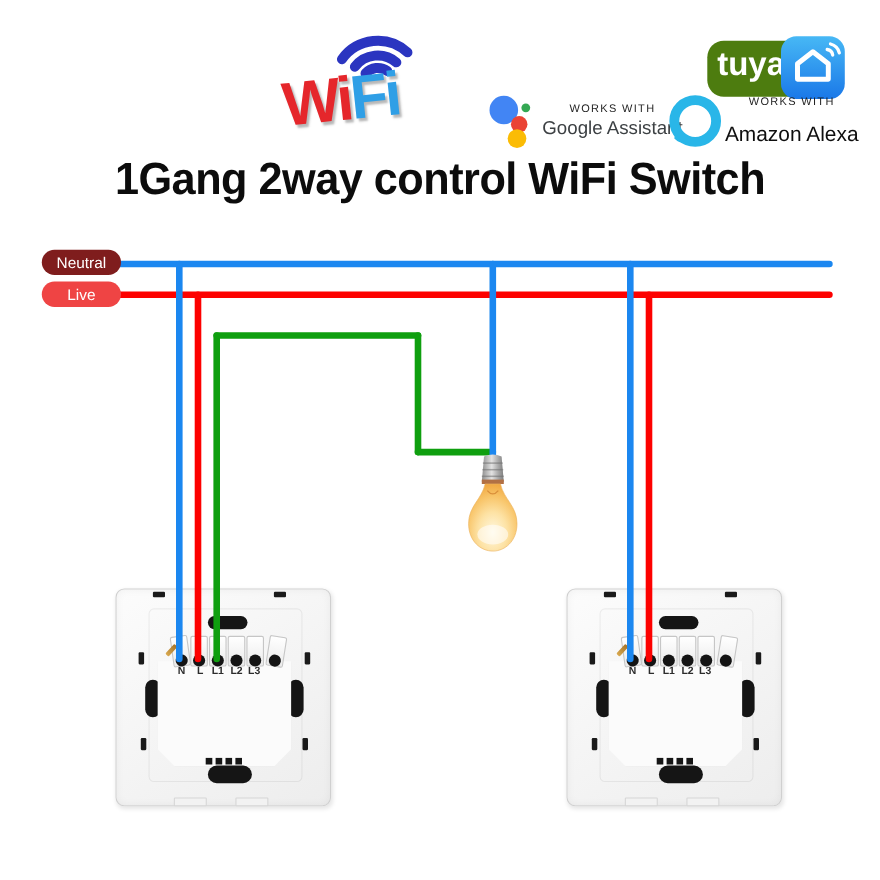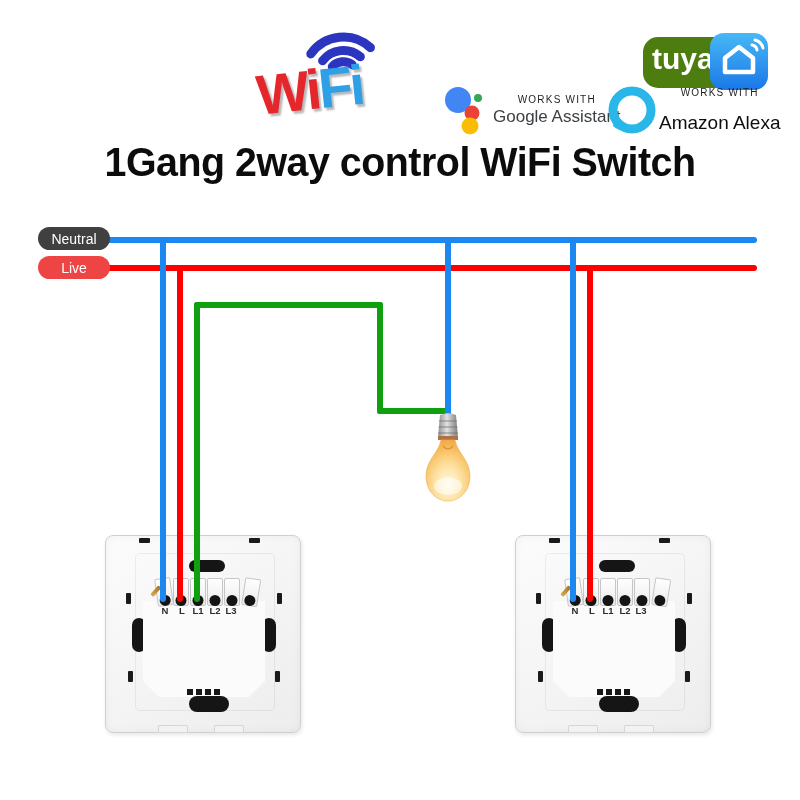--- a/index.html
+++ b/index.html
@@ -36,21 +36,21 @@
          font-weight:bold;color:#0c0c0c;letter-spacing:-.5px;transform:scaleX(.96);}
 
   
   .wire{position:absolute;border-radius:3px;}
   .w-blue{background:#1b87f0;}
   .w-red{background:#fd0100;}
   .w-green{background:#0f9f0f;}
 
   .pill{position:absolute;width:72px;height:23px;border-radius:12px;color:#fff;
         font-size:14px;display:flex;align-items:center;justify-content:center;}
-  .pill-neutral{left:38px;top:227px;background:#404040;}
+  .pill-neutral{left:38px;top:227px;background:#7f1d1d;}
   .pill-live{left:38px;top:256px;background:#ef4444;}
 
   
   .switch{position:absolute;width:196px;height:198px;}
   .plate{position:absolute;inset:0;background:linear-gradient(145deg,#fcfcfc,#ededed);
          border:1px solid #d0d0d0;border-radius:8px;
          box-shadow:inset 0 0 8px rgba(0,0,0,.05),1px 2px 4px rgba(0,0,0,.10);}
   .inner-frame{position:absolute;left:29px;top:17px;width:138px;height:156px;
                border:1px solid rgba(0,0,0,.06);border-radius:5px;}
   .slot{position:absolute;background:#151515;}

